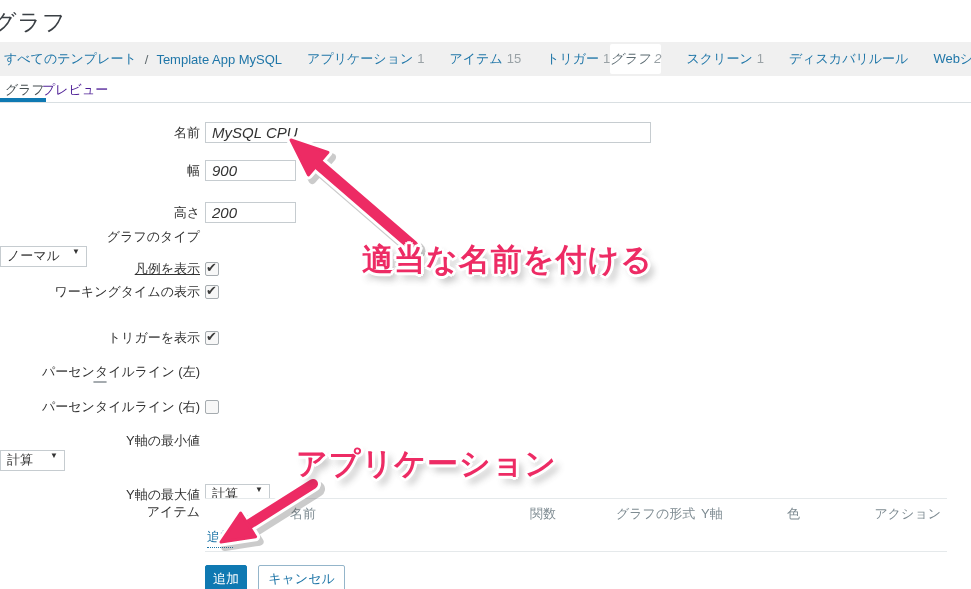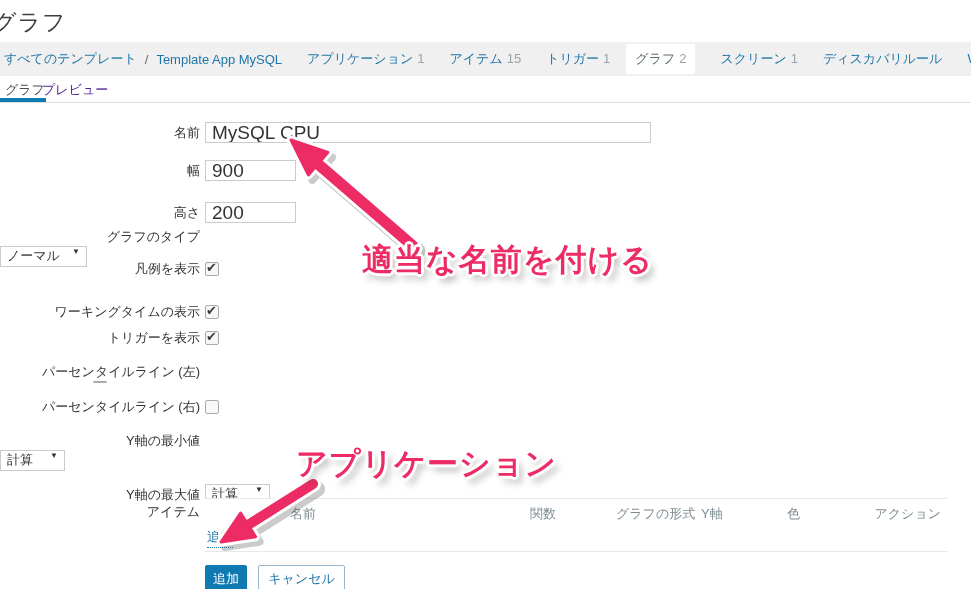--- a/index.html
+++ b/index.html
@@ -19,21 +19,21 @@
     position:absolute; left:0; top:42px; width:971px; height:34px;
     background:#f0f0f0; display:flex; align-items:center; padding:0 4px;
     white-space:nowrap;
   }
   .crumb-bar a { text-decoration:none; }
   .link { color:#1f76a8; cursor:pointer; }
   .crumb-sep { color:#606a6e; margin:0 8px; }
   .nav-item { margin-left:25px; color:#1f76a8; }
   .nav-item .count { color:#9aa2a6; margin-left:4px; }
   .nav-item.active {
-    background:#fff; padding:6px 9px; border-radius:2px; color:#5c6b72; margin-left:16px;
+    background:#fff; padding:6px 0; border-radius:2px; color:#5c6b72; margin-left:0;font-style:italic;
   }
   
   .tab-bar {
     position:absolute; left:0; top:76px; width:971px; height:27px;
     border-bottom:1px solid #d9dfe2; background:#fff;
   }
   .tab {
     position:absolute; top:5px; font-size:13px;
   }
   .tab.active { left:5px; color:#474f52; }
@@ -43,21 +43,21 @@
   .tab.inactive { left:42px; color:#4c1d95; cursor:pointer; }
   
   .form-row { position:absolute; left:0; display:flex; }
   .form-label {
     width:200px; text-align:right; padding-right:0; color:#333; font-size:13px;
     flex:none; align-self:center;
   }
   .ctrl-gap { width:5px; flex:none; }
   input.text {
     height:21px; border:1px solid #c6ccd0; background:#fff; color:#333;
-    font-size:19px; font-family:inherit; padding:0 6px; outline:none;
+    font-size:15px; font-family:inherit; padding:0 6px; outline:none;font-style:italic;
   }
   input.num { text-align:left; width:91px; }
   .select {
     height:21px; border:1px solid #c6ccd0; background:#fff; display:flex;
     align-items:flex-start; padding:0 6px; cursor:pointer;
   }
   .select .caret { margin-left:auto; font-size:8px; color:#333; padding-left:10px; }
   .checkbox {
     width:14px; height:14px; border:1px solid #a5abaf; border-radius:2px;
     background:#f7f7f7; position:relative; cursor:pointer; align-self:center;
@@ -153,29 +153,29 @@
 
   <div class="form-row" style="top:228px;flex-direction:column;">
     <span class="form-label">グラフのタイプ</span>
     <span class="ctrl-gap"></span>
     <div class="select" style="width:87px;">
       <span>ノーマル</span>
       <span class="caret">▼</span>
     </div>
   </div>
 
-  <div class="form-row" style="top:259px; height:20px;">
+  <div class="form-row" style="top:259px; height:20px;text-decoration:underline;">
     <span class="form-label">凡例を表示</span>
     <span class="ctrl-gap"></span>
     <div class="checkbox checked">
         <span class="mark">✔</span>
       </div>
   </div>
 
-  <div class="form-row" style="top:302px; height:20px;">
+  <div class="form-row" style="top:282px; height:20px;">
     <span class="form-label">ワーキングタイムの表示</span>
     <span class="ctrl-gap"></span>
     <div class="checkbox checked">
         <span class="mark">✔</span>
       </div>
   </div>
 
   <div class="form-row" style="top:328px; height:20px;">
     <span class="form-label">トリガーを表示</span>
     <span class="ctrl-gap"></span>

